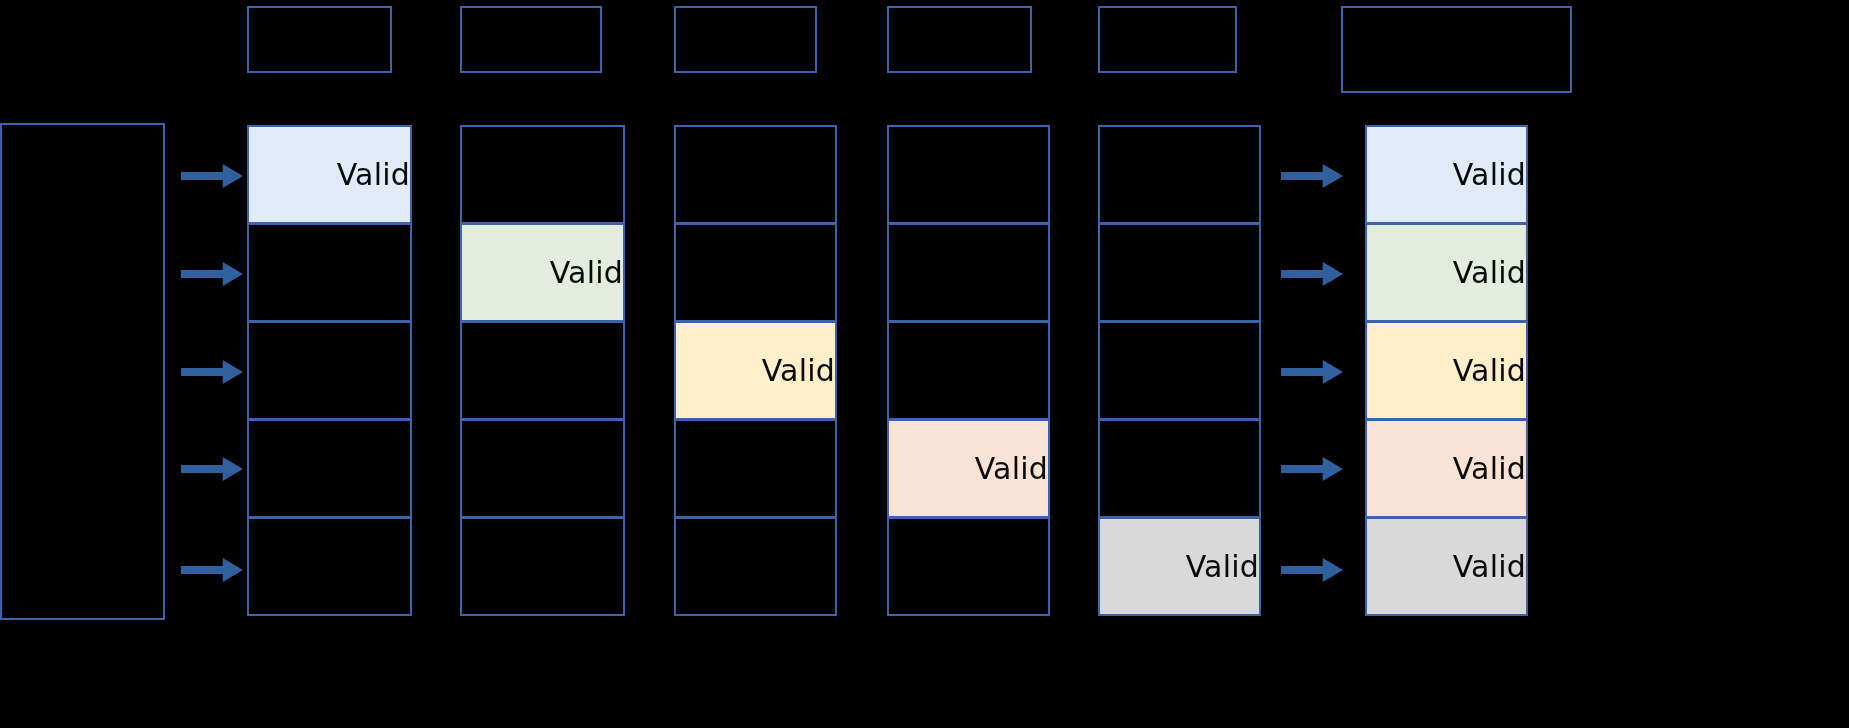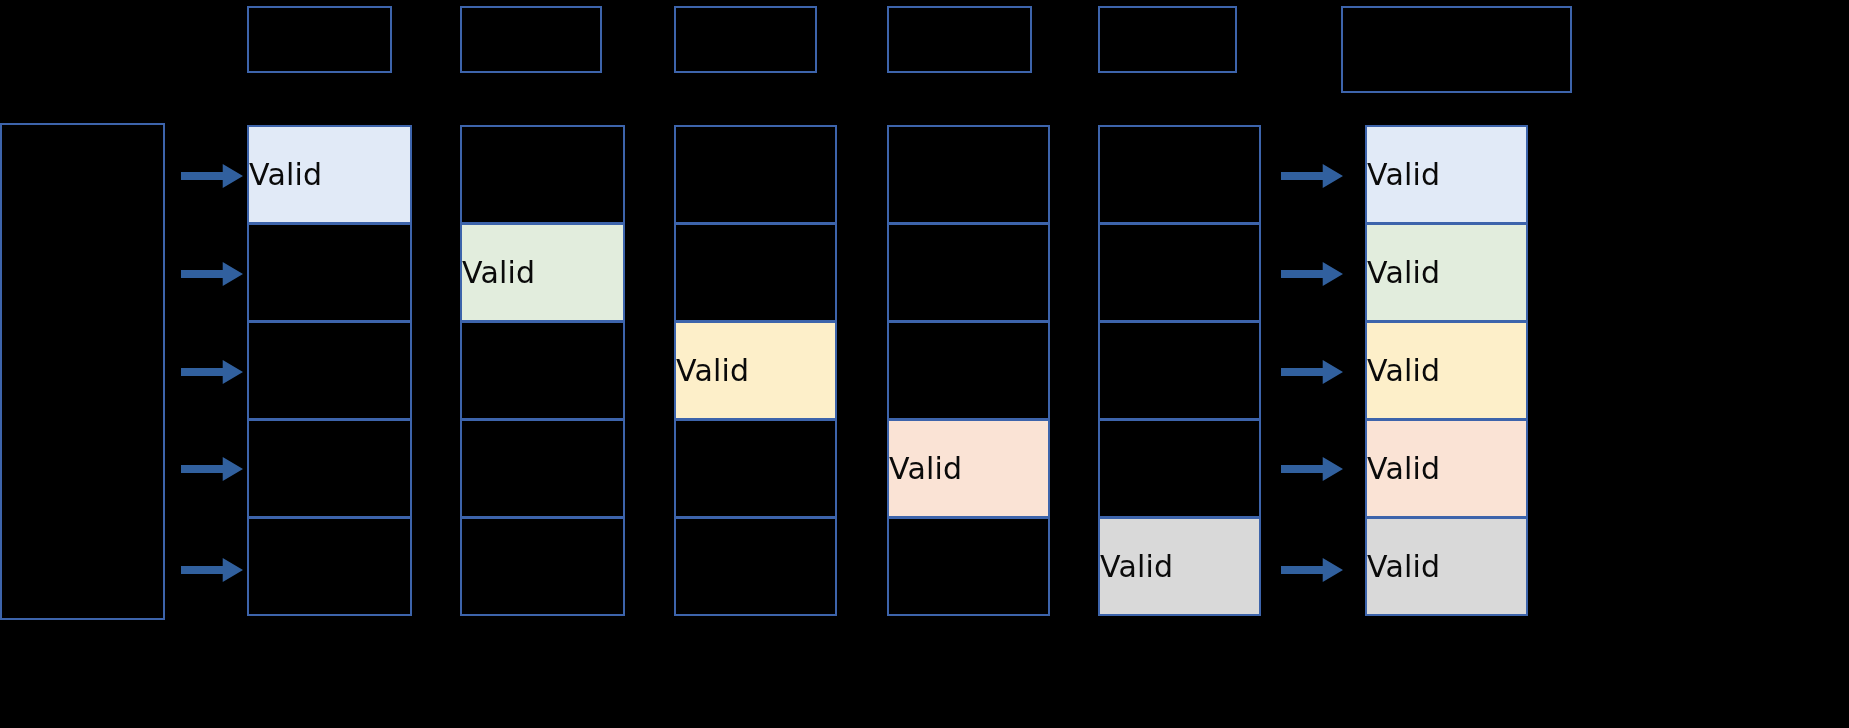--- a/index.html
+++ b/index.html
@@ -40,21 +40,21 @@
     box-sizing: border-box;
   }
 
   .cell {
     position: absolute;
     box-sizing: border-box;
     border: 2px solid #3D64AB;
     background: #000000;
     display: flex;
     align-items: center;
-    justify-content: flex-start;
+    justify-content: flex-end;
   }
 
   .cell .cell-label {
     font-size: 30px;
     line-height: 1;
     color: #0a0a0a;
     letter-spacing: 0.2px;
     font-weight: 400;
     font-family: "DejaVu Sans", sans-serif;
     user-select: none;

